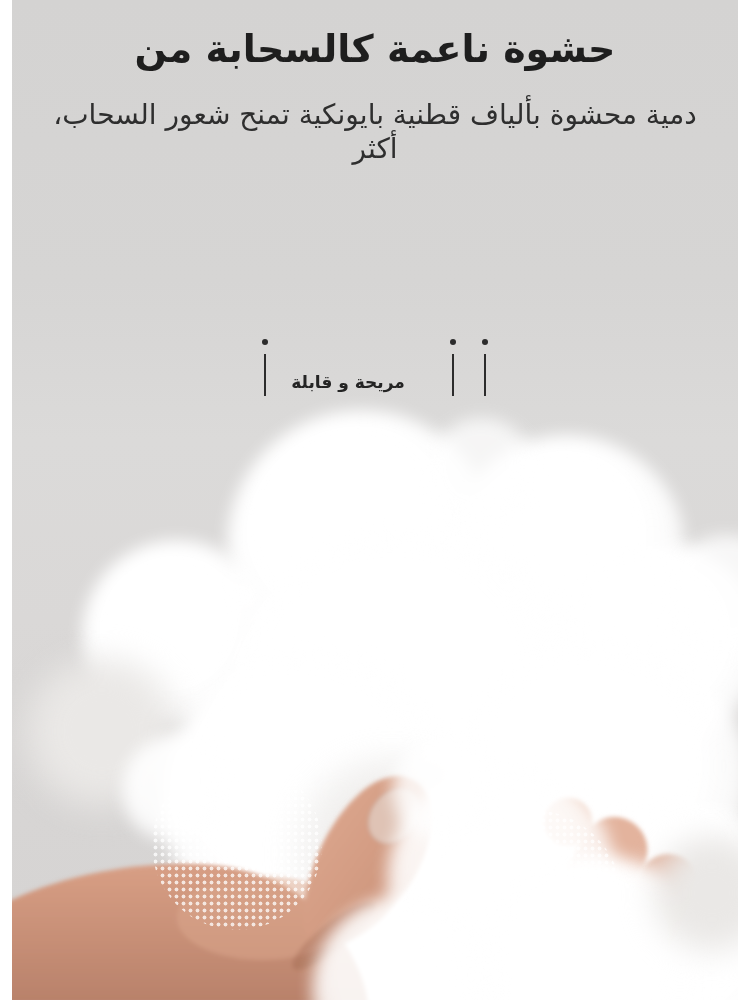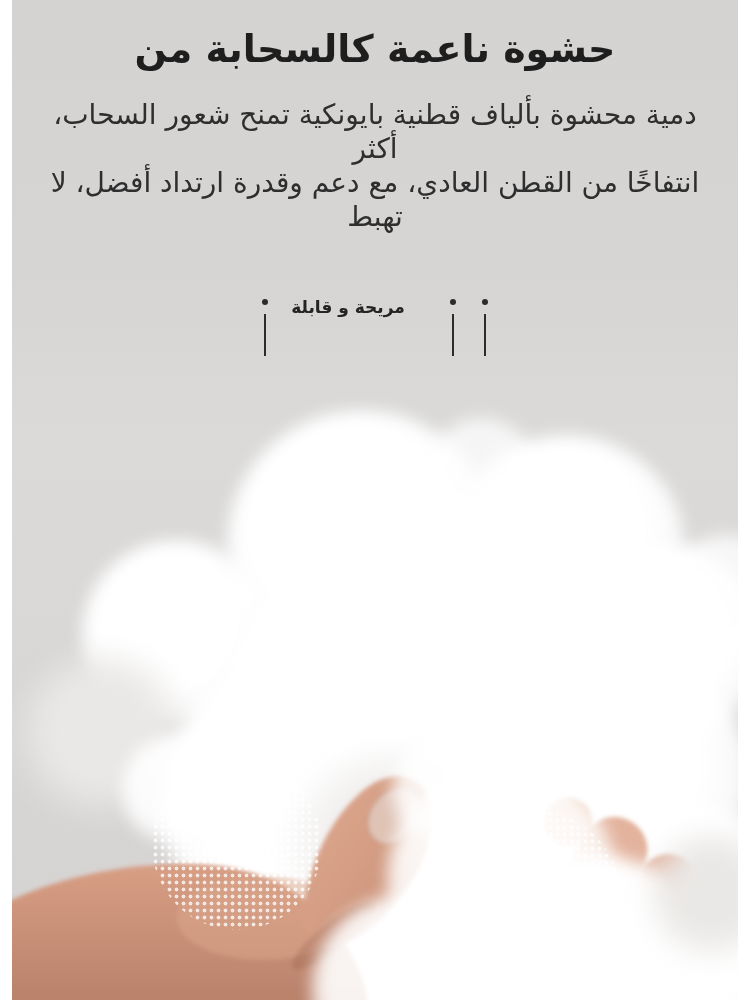--- a/index.html
+++ b/index.html
@@ -9,21 +9,21 @@
     font-family:"DejaVu Sans","Liberation Sans",sans-serif;
     direction:rtl;
   }
   
   .header{position:absolute;top:0;left:0;right:0;text-align:center;z-index:5;}
   .title{margin:24px 20px 0;font-size:38px;line-height:50px;font-weight:700;color:#1e1e1e;letter-spacing:0;}
   .title .tline{display:block;}
   .desc{margin:24px auto 0;width:680px;font-size:28px;line-height:34px;font-weight:400;color:#2e2e2e;}
   .desc .dline{display:block;}
   .features{position:absolute;top:293px;left:0;right:0;display:flex;justify-content:center;gap:26px;z-index:5;}
-  .feature{display:flex;align-items:flex-start;gap:4px;}
+  .feature{display:flex;align-items:flex-end;gap:4px;margin-top:40px;}
   .feature-text{width:152px;text-align:center;font-size:17px;line-height:28px;font-weight:700;color:#242424;}
   .feature-text .fline{display:block;}
   .feature-divider{display:flex;flex-direction:column;align-items:center;padding-top:6px;}
   .divider-dot{width:6px;height:6px;border-radius:50%;background:#2c2c2c;}
   .divider-line{width:2px;height:42px;background:#2c2c2c;margin-top:9px;}
   
   .photo{position:absolute;left:0;top:370px;width:750px;height:630px;}
   .puff{position:absolute;border-radius:50%;}
   .pw{background:radial-gradient(circle at 45% 42%,#ffffff 0 46%,rgba(255,255,255,.85) 64%,rgba(255,255,255,0) 72%);filter:blur(8px);}
   .pg{background:radial-gradient(circle at 50% 45%,#eae8e6 0 40%,rgba(232,230,228,0) 70%);filter:blur(12px);}
@@ -35,21 +35,20 @@
 <body>
 
 <div class="page">
 
   <div class="header">
     <h1 class="title">
       <span class="tline">حشوة ناعمة كالسحابة من</span>
     </h1>
     <p class="desc">
       <span class="dline">دمية محشوة بألياف قطنية بايونكية تمنح شعور السحاب، أكثر</span>
-      <span class="dline">انتفاخًا من القطن العادي، مع دعم وقدرة ارتداد أفضل، لا تهبط</span>
     </p>
   </div>
 
   <div class="features">
     <div class="feature">
       <div class="feature-divider">
         <span class="divider-dot"></span>
         <span class="divider-line"></span>
       </div>
     </div>

